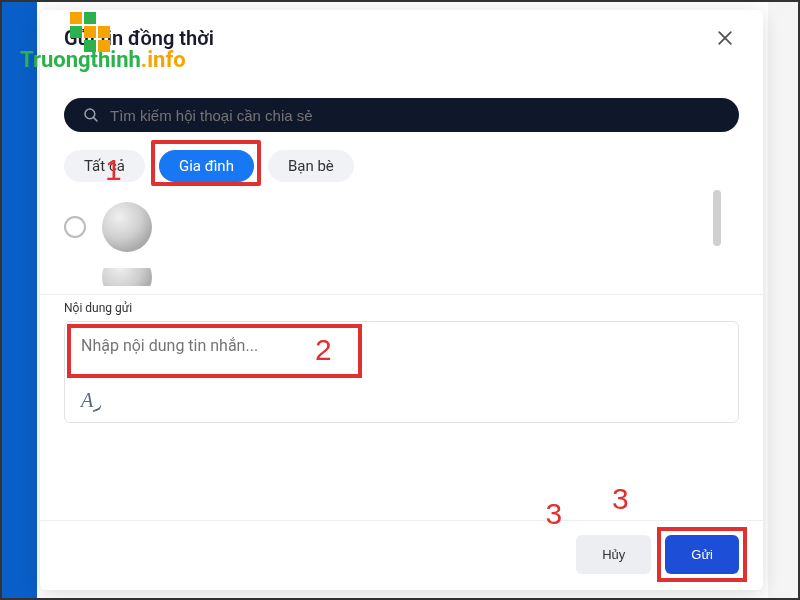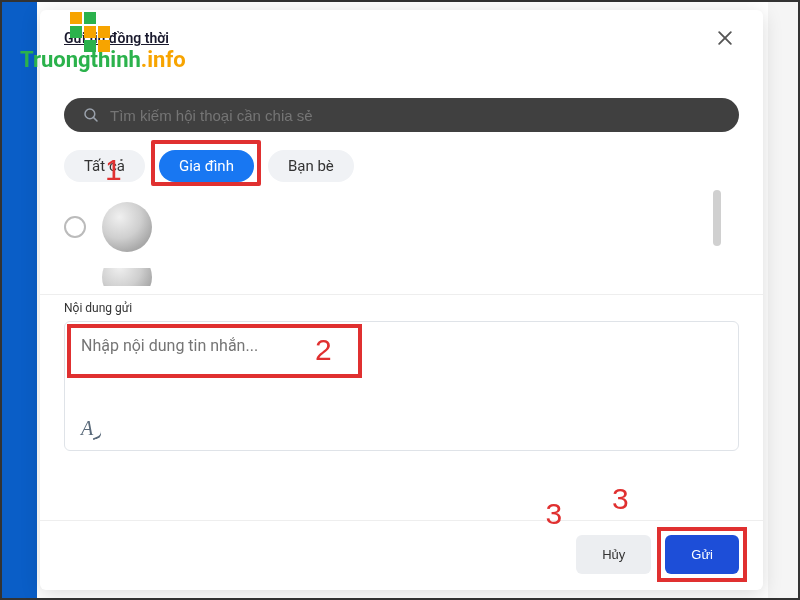--- a/index.html
+++ b/index.html
@@ -46,24 +46,23 @@
     flex-direction: column;
     overflow: hidden;
   }
   .modal-header {
     display: flex;
     align-items: center;
     justify-content: space-between;
     padding: 14px 24px 6px 24px;
   }
   .modal-title {
-    font-size: 14px;
+    font-size: 20px;
     font-weight: 600;
     color: #1a1a2e;
-    text-decoration: underline;
   }
   .close-btn {
     width: 28px; height: 28px;
     display: flex; align-items: center; justify-content: center;
     cursor: pointer;
     color: #555;
   }
   .close-btn svg { width: 20px; height: 20px; stroke: currentColor; }
   
   .watermark {
@@ -89,21 +88,21 @@
   .modal-body {
     flex: 1;
     display: flex;
     flex-direction: column;
     padding: 0 24px;
     position: relative;
     overflow: hidden;
   }
   .search-wrap {
     margin-top: 40px;
-    background: #404040;
+    background: #0f172a;
     border-radius: 20px;
     display: flex;
     align-items: center;
     padding: 8px 18px;
     color: #9aa1ab;
   }
   .search-icon { width: 18px; height: 18px; margin-right: 10px; flex-shrink:0; }
   .search-input {
     border: none;
     background: transparent;
@@ -178,21 +177,21 @@
   .section-label {
     font-size: 12px;
     color: #333;
     margin-bottom: 6px;
   }
   .msg-area {
     border: 1px solid #dfe3e8;
     border-radius: 6px;
     padding: 14px 16px 10px 16px;
     position: relative;
-    height: 130px;
+    height: 102px;
     display: flex;
     flex-direction: column;
   }
   .msg-input {
     border: none;
     outline: none;
     resize: none;
     width: 100%;
     font-size: 16px;
     color: #9aa1ab;

